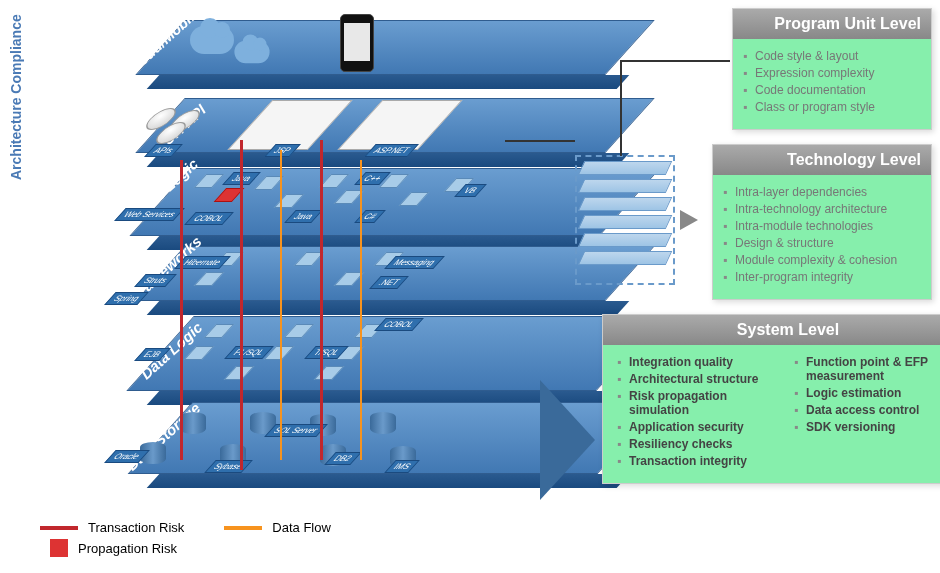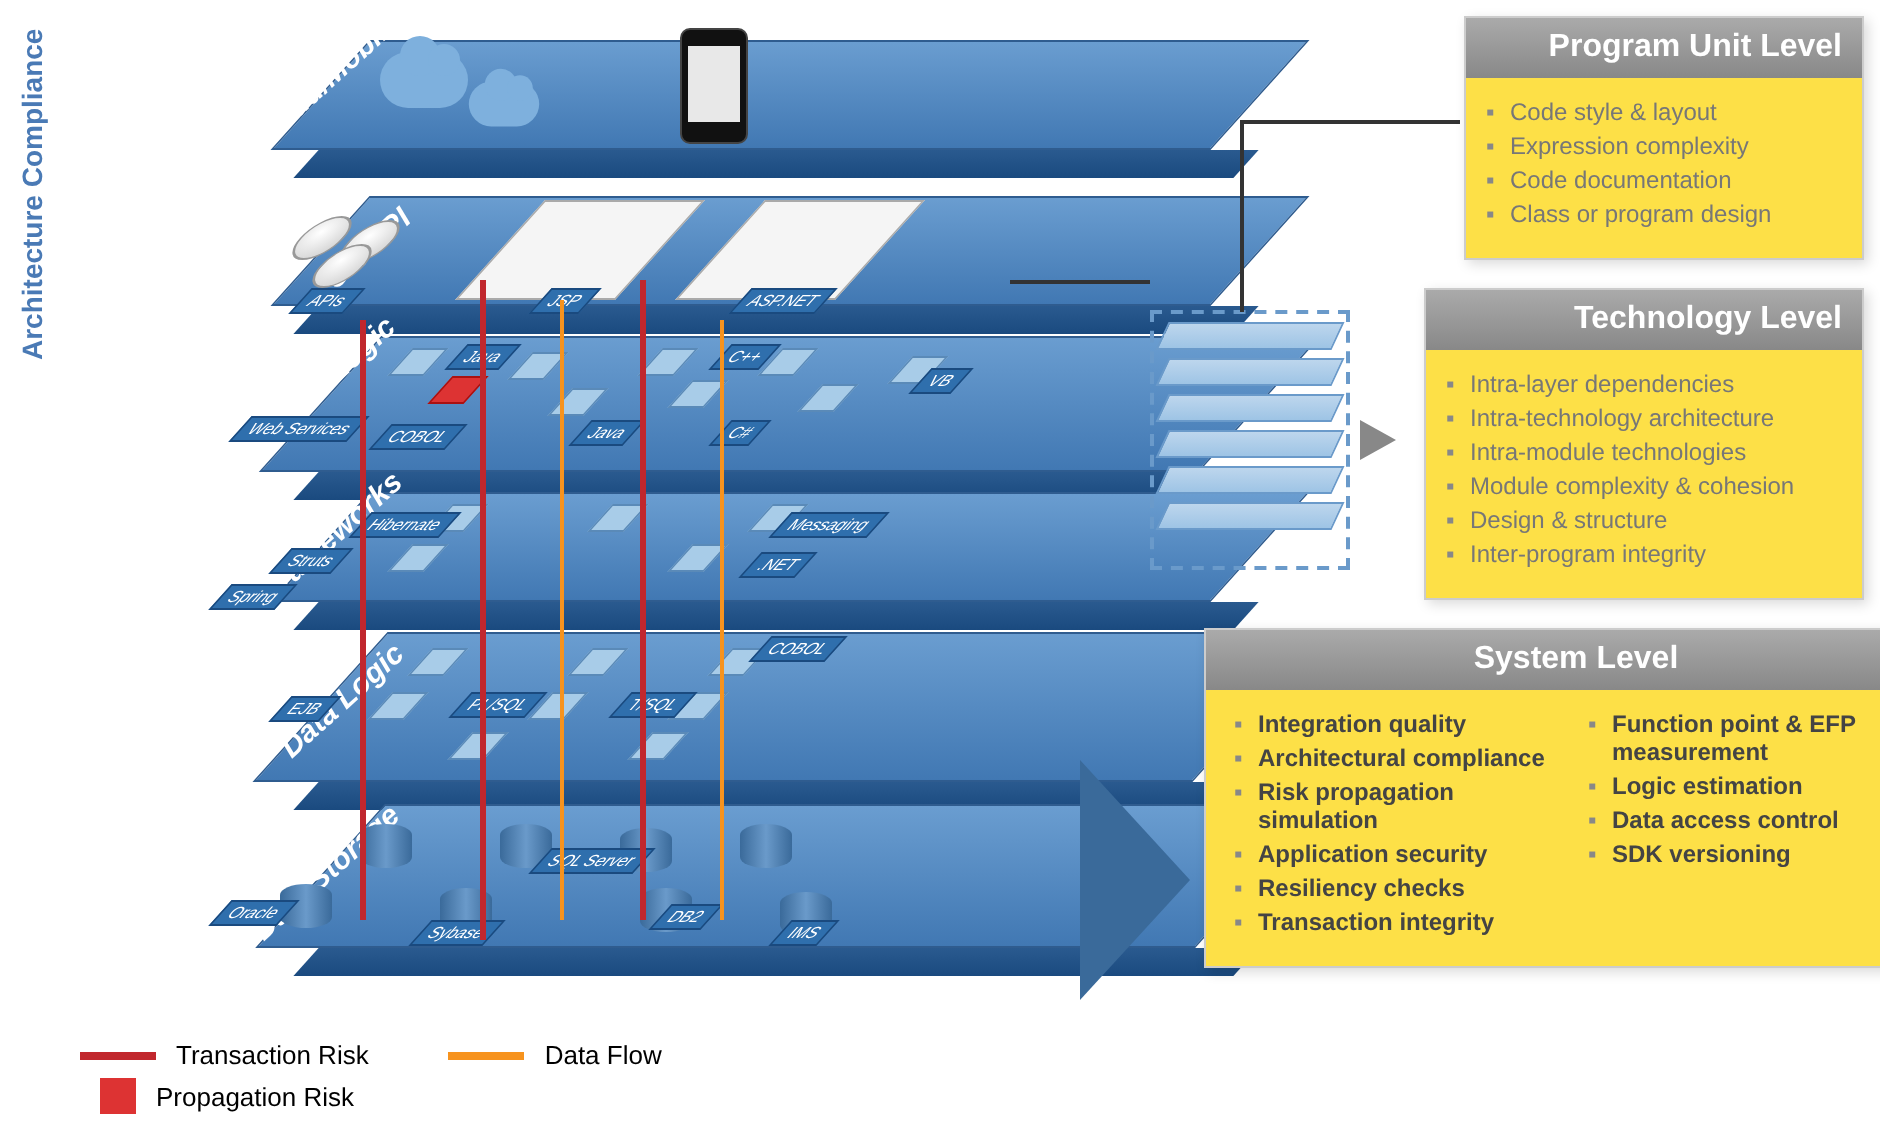--- a/index.html
+++ b/index.html
@@ -36,21 +36,21 @@
 .conn-org{position:absolute;background:#f7931e}
 
 .legend{position:absolute;left:40px;top:520px;font-size:13px}
 .leg-row{display:flex;align-items:center;margin-bottom:4px}
 .leg-line{width:38px;height:4px;margin-right:10px}
 .leg-line.red{background:#c1272d}
 .leg-line.org{background:#f7931e}
 .leg-sq{width:18px;height:18px;background:#d33;margin-right:10px;margin-left:10px}
 
 .right-panels{position:absolute;right:8px;top:8px;width:330px}
-.panel{border:1px solid #ccc;background:#fde047;margin-bottom:14px;box-shadow:2px 2px 6px rgba(0,0,0,.15)}
+.panel{border:1px solid #ccc;background:#86efac;margin-bottom:14px;box-shadow:2px 2px 6px rgba(0,0,0,.15)}
 .panel-header{background:linear-gradient(to bottom,#aaa,#888);color:#fff;font-weight:bold;font-size:16px;padding:6px 10px;text-align:right}
 .panel-header.center{text-align:center}
 .panel ul{list-style:none;padding:10px 12px 12px 22px}
 .panel li{font-size:12px;color:#777;margin-bottom:3px;position:relative}
 .panel li::before{content:"▪";position:absolute;left:-12px;color:#888}
 .panel.sys ul li{color:#444;font-weight:bold}
 .panel.sys .cols{display:flex;padding:10px 8px 12px 8px}
 .panel.sys .col{flex:1}
 .panel.sys .col ul{padding:0 4px 0 18px}
 
@@ -204,43 +204,43 @@
   </div>
 </div>
 
 <div class="right-panels">
   <div class="panel" style="width:200px;margin-left:auto">
     <div class="panel-header">Program Unit Level</div>
     <ul>
       <li>Code style &amp; layout</li>
       <li>Expression complexity</li>
       <li>Code documentation</li>
-      <li>Class or program design</li>
+      <li>Class or program style</li>
     </ul>
   </div>
 
   <div class="panel" style="width:220px;margin-left:auto">
     <div class="panel-header">Technology Level</div>
     <ul>
       <li>Intra-layer dependencies</li>
       <li>Intra-technology architecture</li>
       <li>Intra-module technologies</li>
+      <li>Design &amp; structure</li>
       <li>Module complexity &amp; cohesion</li>
-      <li>Design &amp; structure</li>
       <li>Inter-program integrity</li>
     </ul>
   </div>
 
   <div class="panel sys" style="width:372px">
     <div class="panel-header center">System Level</div>
     <div class="cols">
       <div class="col">
           <ul>
         <li>Integration quality</li>
-        <li>Architectural compliance</li>
+        <li>Architectural structure</li>
         <li>Risk propagation simulation</li>
         <li>Application security</li>
         <li>Resiliency checks</li>
         <li>Transaction integrity</li>
       </ul>
         </div>
       <div class="col">
           <ul>
         <li>Function point &amp; EFP measurement</li>
         <li>Logic estimation</li>

